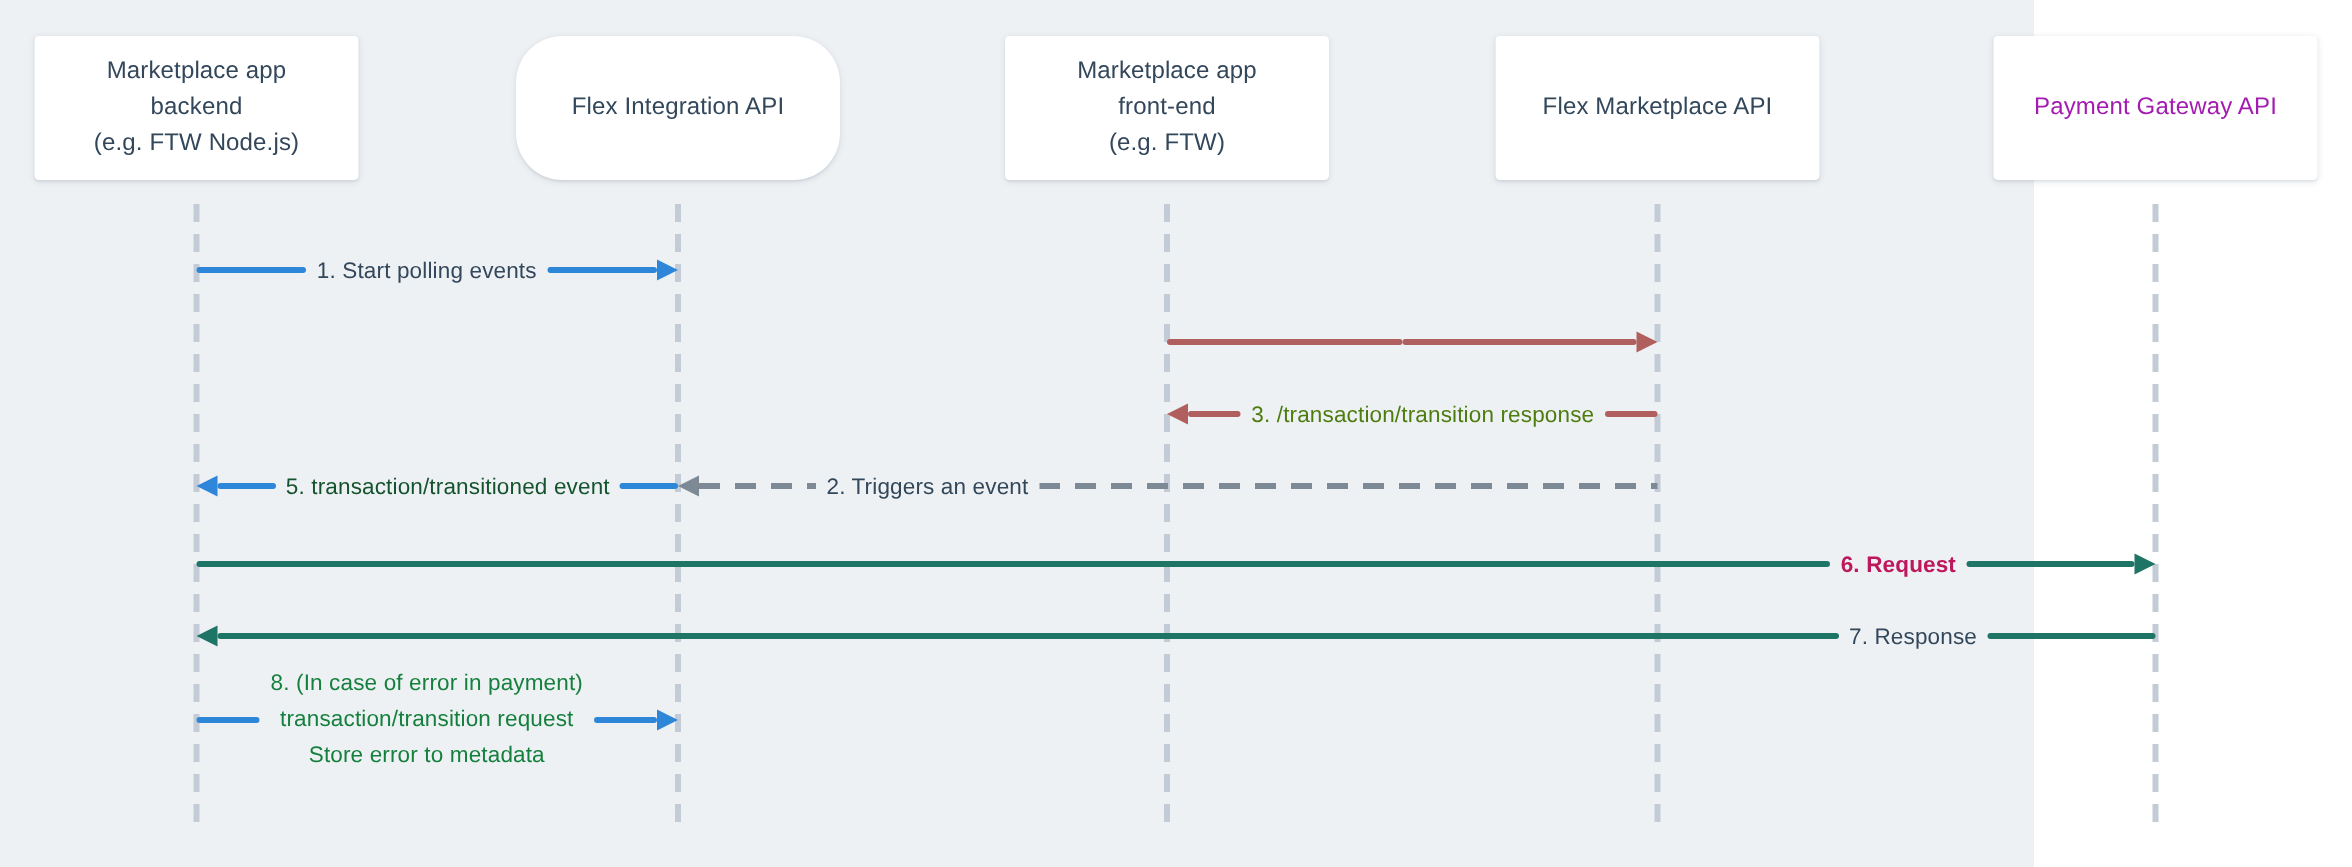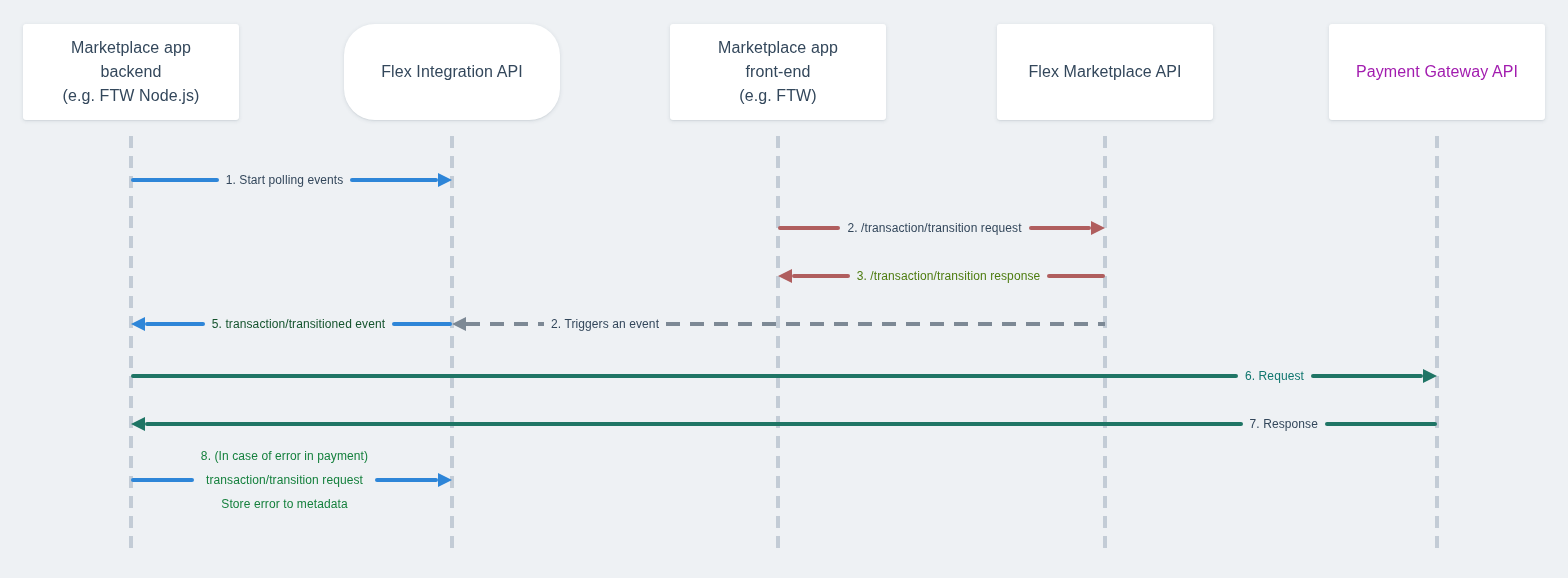--- a/index.html
+++ b/index.html
@@ -5,21 +5,21 @@
   html, body {
     margin: 0;
     padding: 0;
     width: 1568px;
     height: 578px;
     font-family: "Liberation Sans", sans-serif;
     overflow: hidden;
   }
   .canvas {
     position: relative;
-    width: 1568px;
+    width: 1356px;
     height: 578px;
     background: #eef1f4;
   }
   
   .actor {
     position: absolute;
     top: 24px;
     width: 216px;
     height: 96px;
     border-radius: 3px;
@@ -72,21 +72,21 @@
   .ah-l {
     flex: 0 0 auto;
     width: 0; height: 0;
     border-top: 7px solid transparent;
     border-bottom: 7px solid transparent;
     border-right: 14px solid;
   }
   .lbl {
     flex: 0 0 auto;
     margin: 0 7px;
-    font-size: 12px;
+    font-size: 15px;
     white-space: nowrap;
     letter-spacing: 0.1px;
   }
   .msg.multiline { height: 72px; }
   .msg.multiline .lbl {
     white-space: pre-line;
     text-align: center;
     line-height: 24px;
   }
 </style>
@@ -123,21 +123,20 @@
 
   <div class="msg" style="left: 131px; top: 168px; width: 321px; color: rgb(46, 134, 216);">
     <span class="seg"></span>
     <span class="lbl" style="color: rgb(51, 71, 91);">1. Start polling events</span>
     <span class="seg"></span>
     <span class="ah-r"></span>
   </div>
 
   <div class="msg" style="left: 778px; top: 216px; width: 327px; color: rgb(176, 94, 94);">
     <span class="seg"></span>
-    <span class="lbl" style="color: rgb(51, 71, 91);">2. /transaction/transition request</span>
     <span class="seg"></span>
     <span class="ah-r"></span>
   </div>
 
   <div class="msg" style="left: 778px; top: 264px; width: 327px; color: rgb(176, 94, 94);">
     <span class="ah-l"></span>
     <span class="seg"></span>
     <span class="lbl" style="color: #4d7c0f;">3. /transaction/transition response</span>
     <span class="seg"></span>
   </div>
@@ -151,21 +150,21 @@
 
   <div class="msg" style="left: 131px; top: 312px; width: 321px; color: rgb(46, 134, 216);">
     <span class="ah-l"></span>
     <span class="seg"></span>
     <span class="lbl" style="color: #14532d;">5. transaction/transitioned event</span>
     <span class="seg"></span>
   </div>
 
   <div class="msg" style="left: 131px; top: 364px; width: 1306px; color: rgb(31, 117, 101);">
     <span class="seg"></span>
-    <span class="lbl" style="color: #0f766e;">6. Request</span>
+    <span class="lbl" style="color: #be185d; font-weight: bold;">6. Request</span>
     <span class="seg fixed" style="width:112px"></span>
     <span class="ah-r"></span>
   </div>
 
   <div class="msg" style="left: 131px; top: 412px; width: 1306px; color: rgb(31, 117, 101);">
     <span class="ah-l"></span>
     <span class="seg"></span>
     <span class="lbl" style="color: rgb(51, 71, 91);">7. Response</span>
     <span class="seg fixed" style="width:112px"></span>
   </div>

